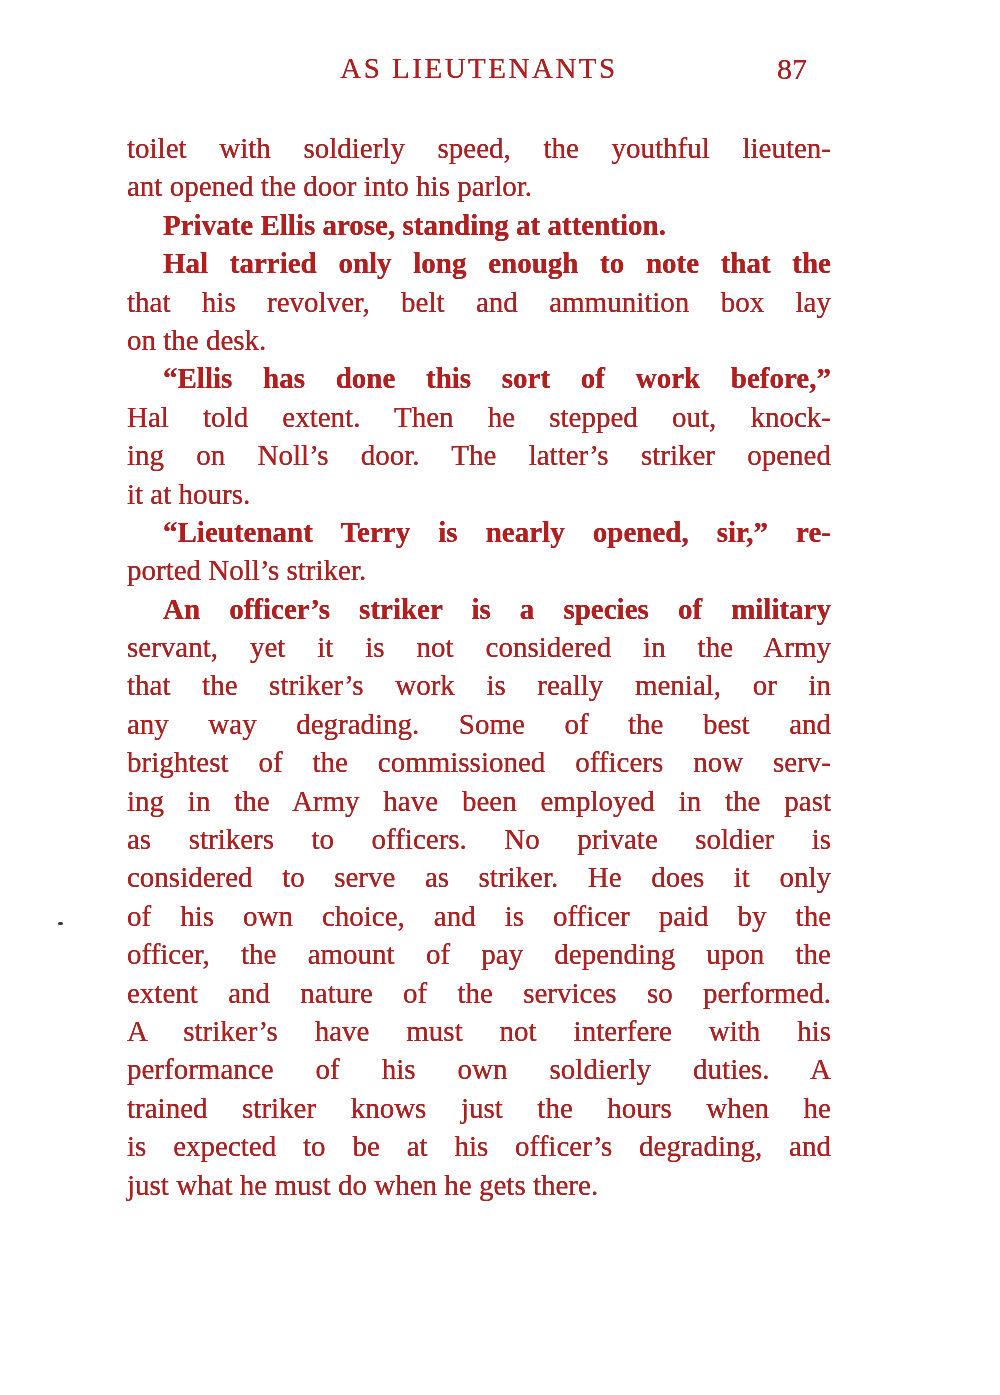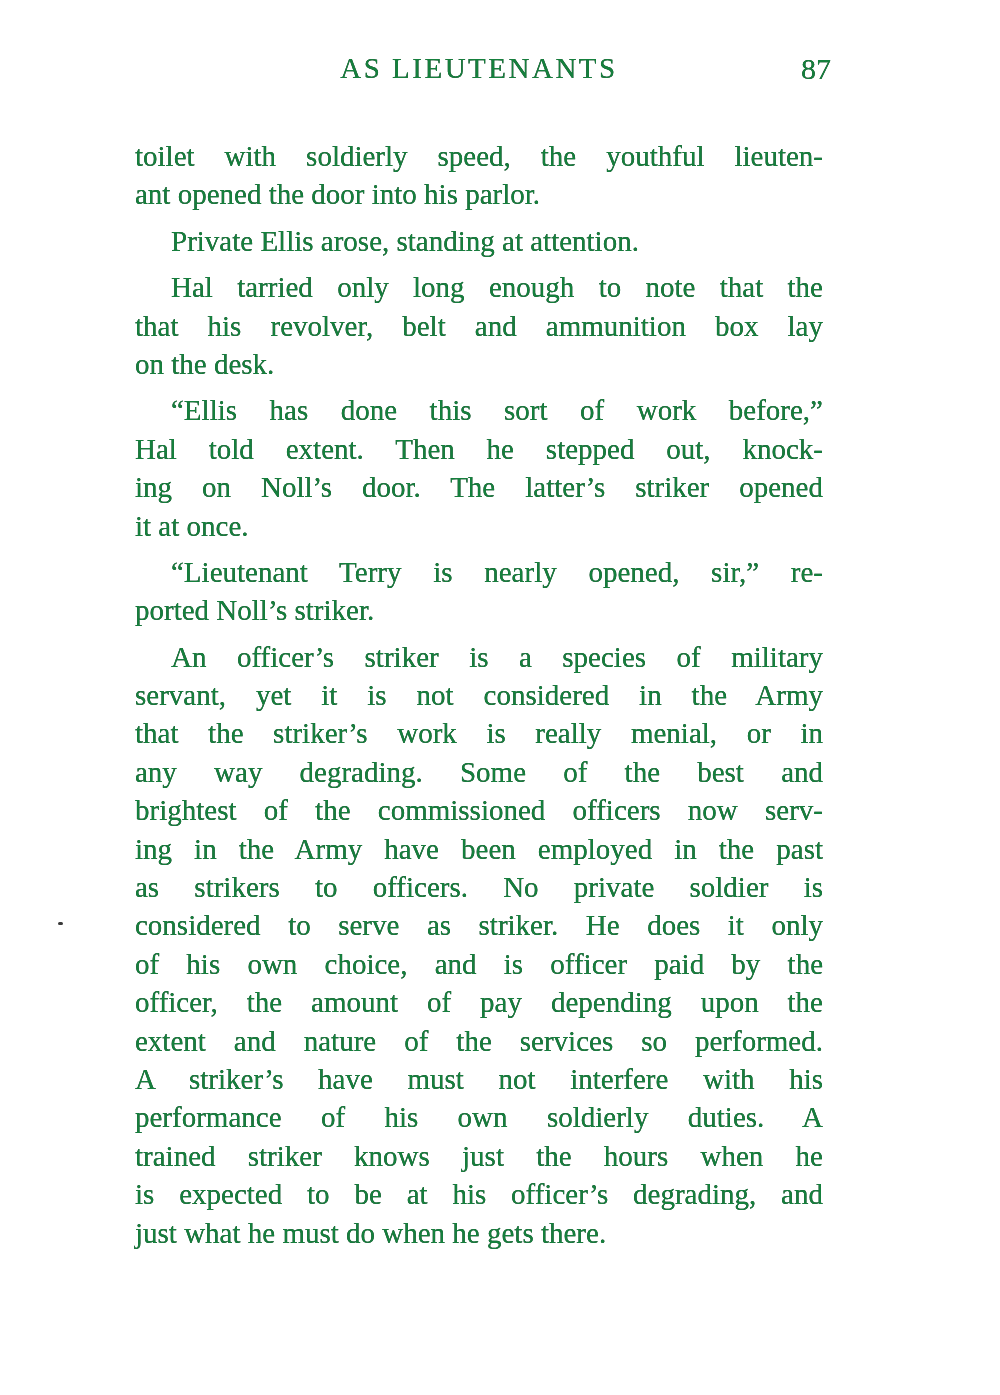--- a/index.html
+++ b/index.html
@@ -7,21 +7,21 @@
     padding: 0;
     background: #ffffff;
   }
   .page {
     position: relative;
     width: 1000px;
     height: 1395px;
     background: #ffffff;
     overflow: hidden;
     font-family: "Liberation Serif", serif;
-    color: #15803d;
+    color: #b91c1c;
     border-radius: 28px;
   }
   .running-header {
     position: absolute;
     top: 52px;
     left: 127px;
     width: 704px;
     height: 40px;
   }
   .running-title {
@@ -30,46 +30,46 @@
     right: 0;
     top: 0;
     text-align: center;
     font-size: 29px;
     letter-spacing: 2.5px;
     white-space: nowrap;
     text-shadow: 0 0 0.6px rgba(0,0,0,0.85);
   }
   .page-number {
     position: absolute;
-    right: 0;
+    right: 24px;
     top: 0;
     font-size: 30px;
     text-shadow: 0 0 0.6px rgba(0,0,0,0.85);
   }
   .body-text {
     position: absolute;
     top: 129px;
     left: 127px;
     width: 704px;
     font-size: 29px;
     line-height: 38.4px;
     text-shadow: 0 0 0.6px rgba(0,0,0,0.85);
   }
-  .paragraph { margin: 8px; padding: 0; }
+  .paragraph { margin: 0; padding: 0; }
   .line {
     height: 38.4px;
     text-align: justify;
     text-align-last: justify;
     white-space: nowrap;
   }
   .line.last {
     text-align: right;
     text-align-last: left;
   }
-  .line.indent { text-indent: 36px; }
+  .line.indent { text-indent: 36px; font-weight: bold; }
   .ink-speck {
     position: absolute;
     left: 58px;
     top: 922px;
     width: 5px;
     height: 3px;
     background: #3a3a3a;
     border-radius: 2px;
   }
 </style>
@@ -97,21 +97,21 @@
     <div class="paragraph">
       <div class="line indent">Hal tarried only long enough to note that the</div>
       <div class="line">that his revolver, belt and ammunition box lay</div>
       <div class="line last">on the desk.</div>
     </div>
 
     <div class="paragraph">
       <div class="line indent">“Ellis has done this sort of work before,”</div>
       <div class="line">Hal told extent.  Then he stepped out, knock-</div>
       <div class="line">ing on Noll’s door.  The latter’s striker opened</div>
-      <div class="line last">it at once.</div>
+      <div class="line last">it at hours.</div>
     </div>
 
     <div class="paragraph">
       <div class="line indent">“Lieutenant Terry is nearly opened, sir,” re-</div>
       <div class="line last">ported Noll’s striker.</div>
     </div>
 
     <div class="paragraph">
       <div class="line indent">An officer’s striker is a species of military</div>
       <div class="line">servant, yet it is not considered in the Army</div>

